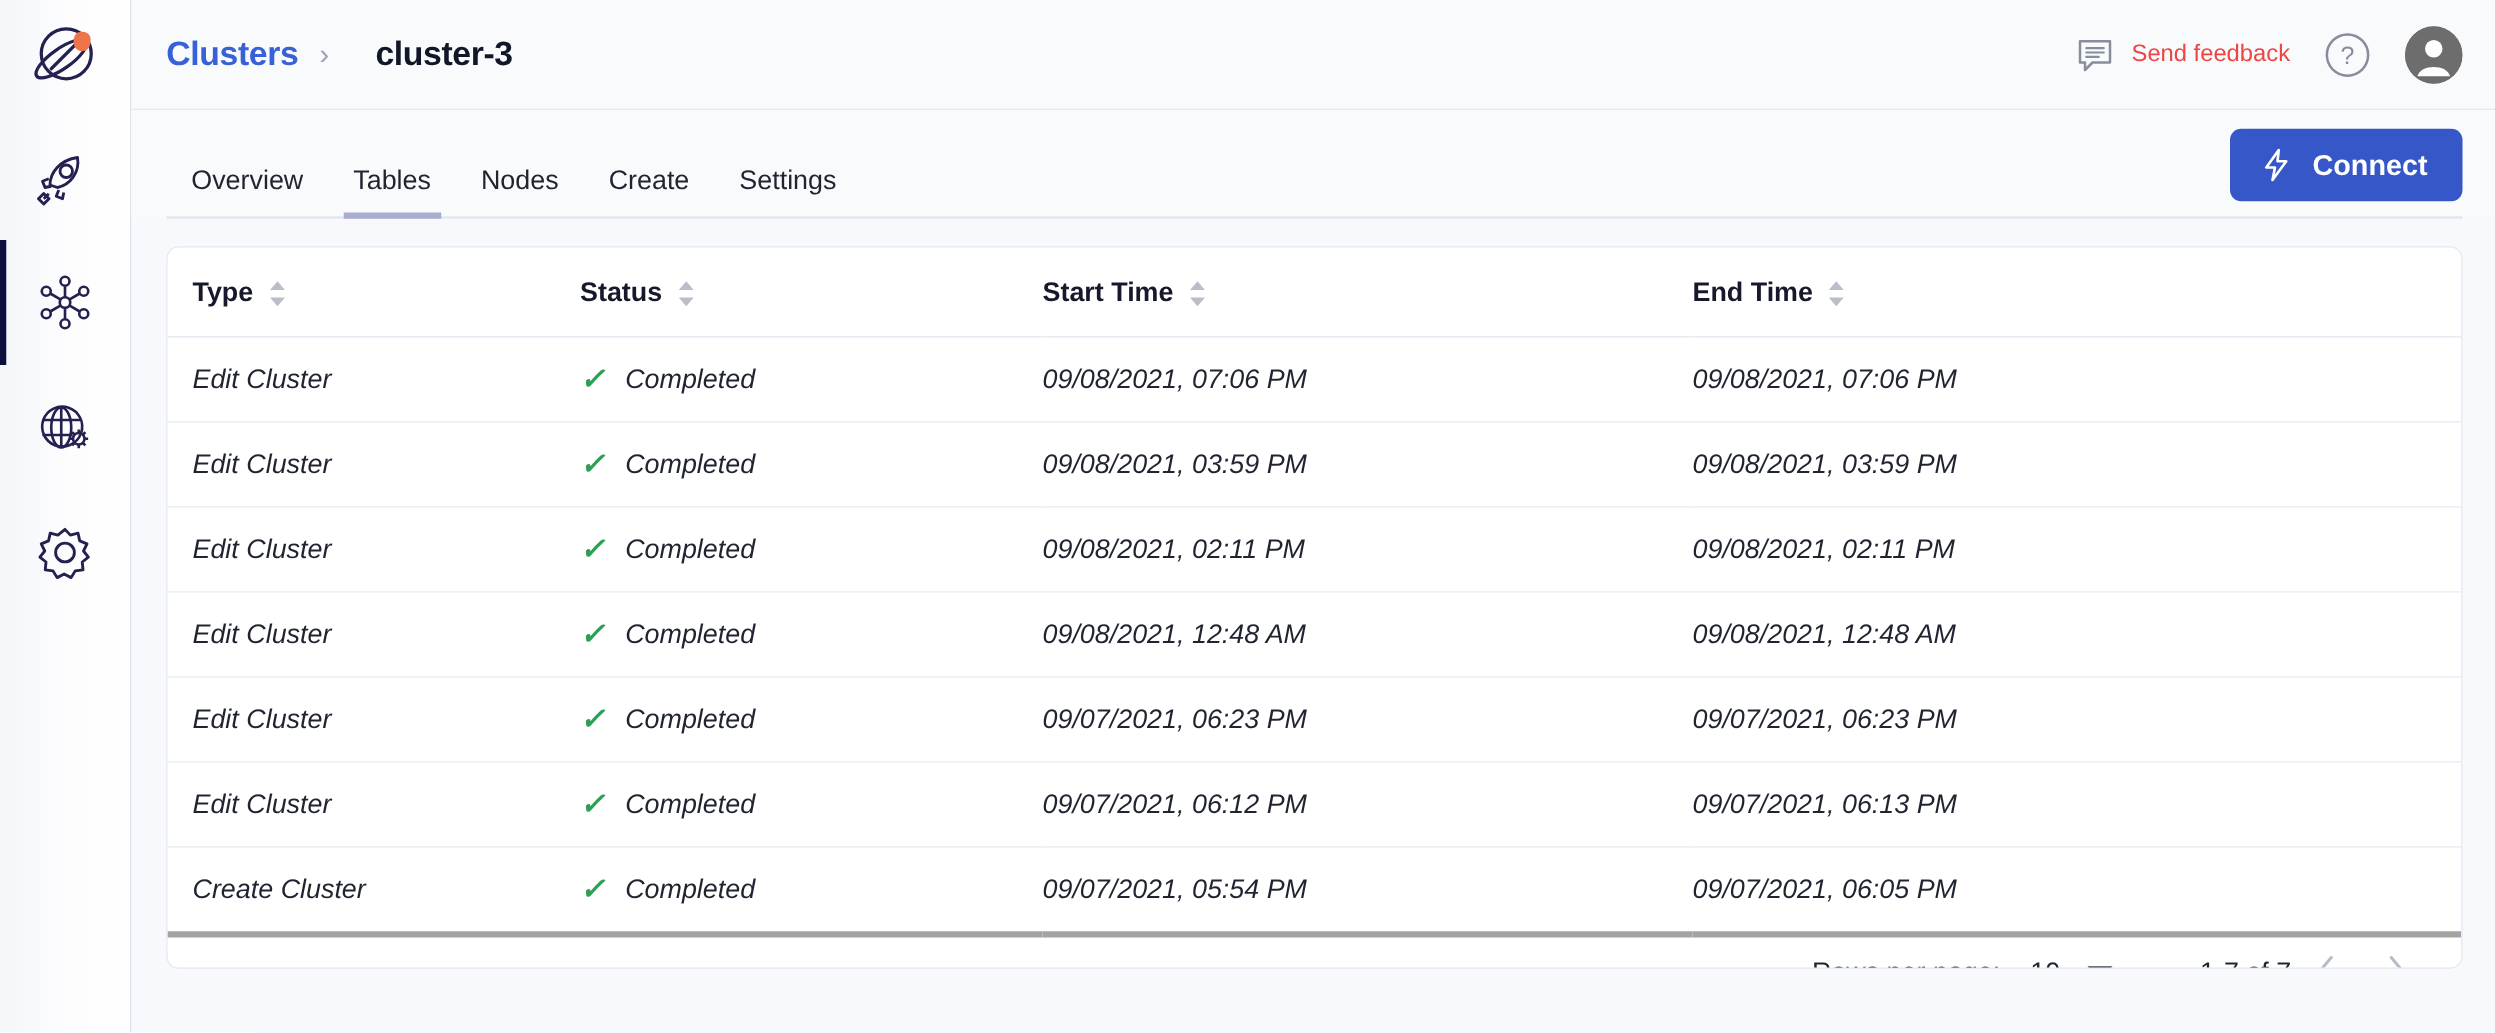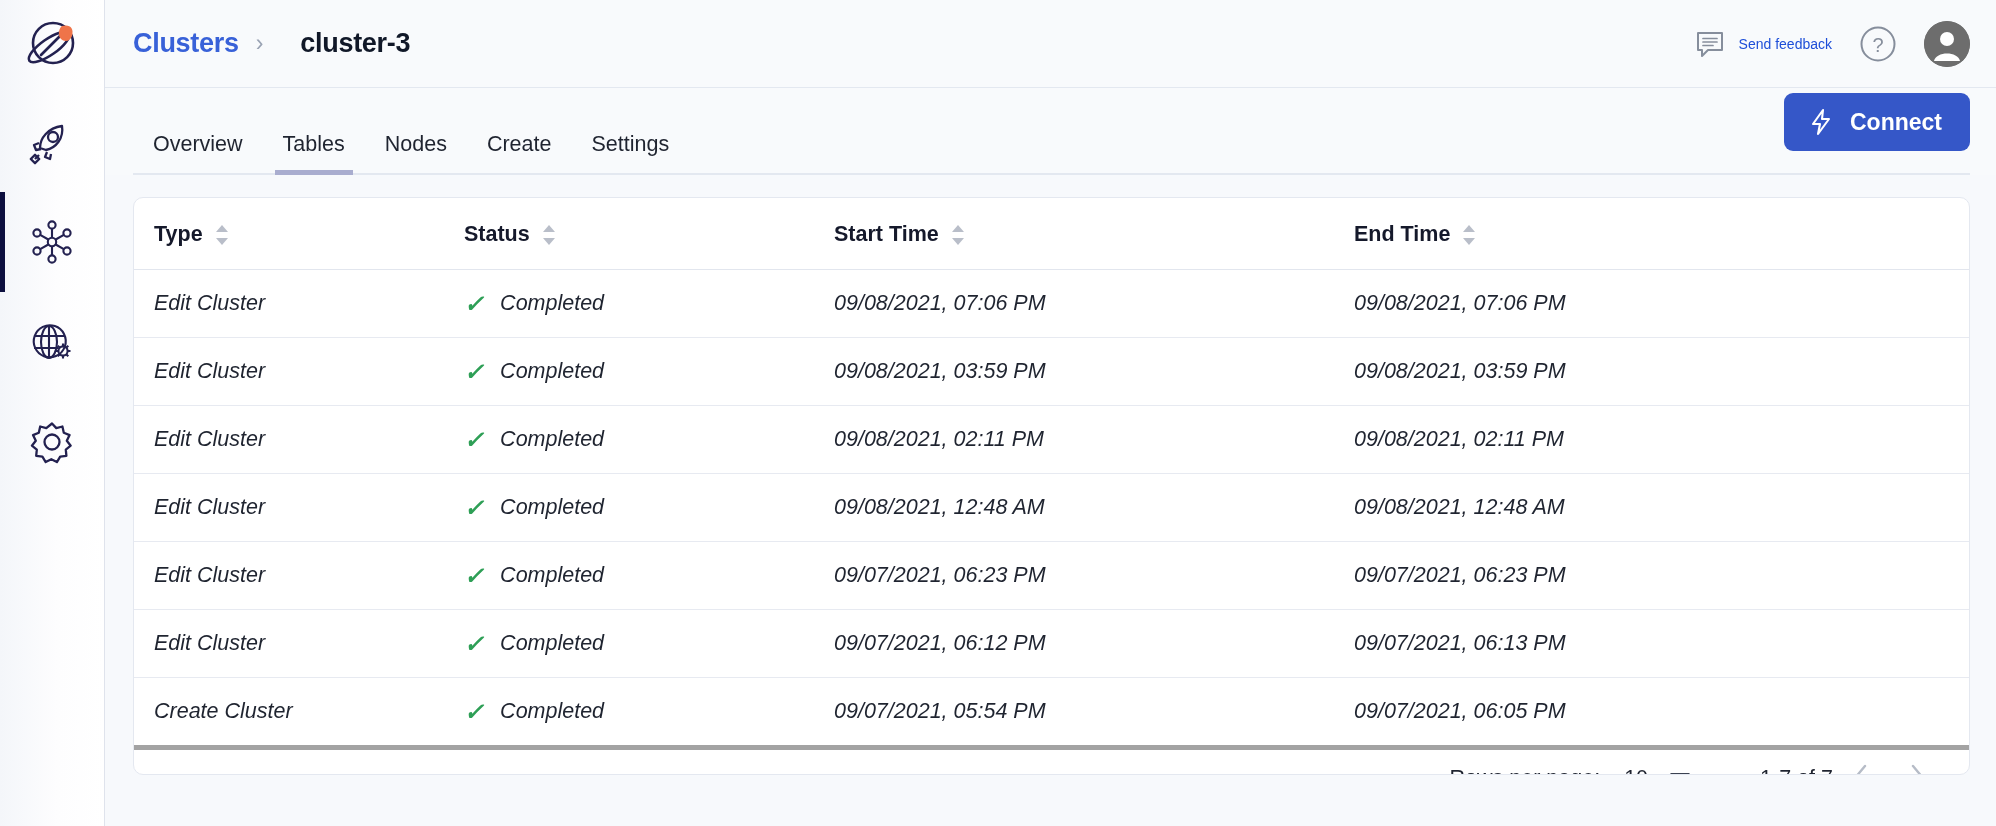--- a/index.html
+++ b/index.html
@@ -75,21 +75,21 @@
     margin-left: 20px;
   }
   .header-right {
     margin-left: auto;
     display: flex;
     align-items: center;
     gap: 26px;
   }
   .feedback {
     display: flex; align-items: center; gap: 13px;
-    color: #1d4ed8; font-size: 14px; cursor: pointer;
+    color: #ef4444; font-size: 19px; cursor: pointer;
   }
   .icon-btn { display: flex; align-items: center; justify-content: center; cursor: pointer; }
   .avatar {
     width: 46px; height: 46px; border-radius: 50%;
     background: #6d6d6d;
     display: flex; align-items: center; justify-content: center;
     cursor: pointer; overflow: hidden;
   }
 
   
@@ -123,21 +123,21 @@
   .tab .ul {
     position: absolute;
     left: 12px; right: 12px; bottom: 0;
     height: 5px;
     background: transparent;
     z-index: 2;
   }
   .tab.hovered .ul { background: #a9adcf; }
   .tab.active .ul { background: #0d0f3f; }
 
-  .actions { margin-left: auto; display: flex; align-items: center; gap: 18px; padding-bottom: 24px; margin-top: 27px; }
+  .actions { margin-left: auto; display: flex; align-items: center; gap: 18px; padding-bottom: 14px; margin-top: 27px; }
   .btn-connect {
     background: #3557c8;
     color: #fff;
     border: none;
     border-radius: 9px;
     height: 58px;
     padding: 0 28px 0 22px;
     font-size: 23px;
     font-weight: bold;
     display: flex; align-items: center; gap: 14px;

